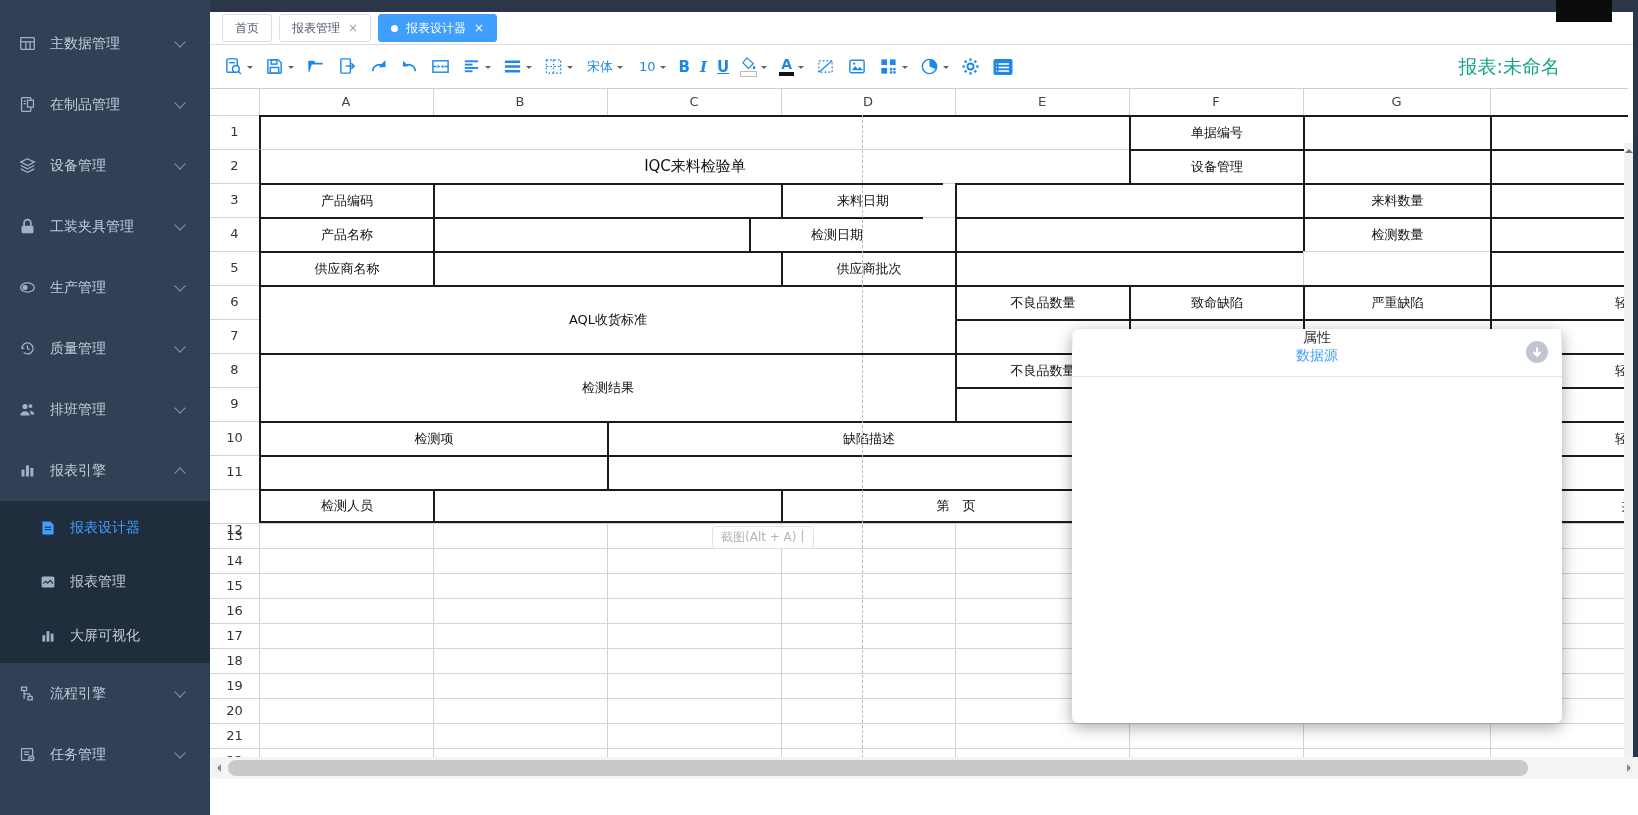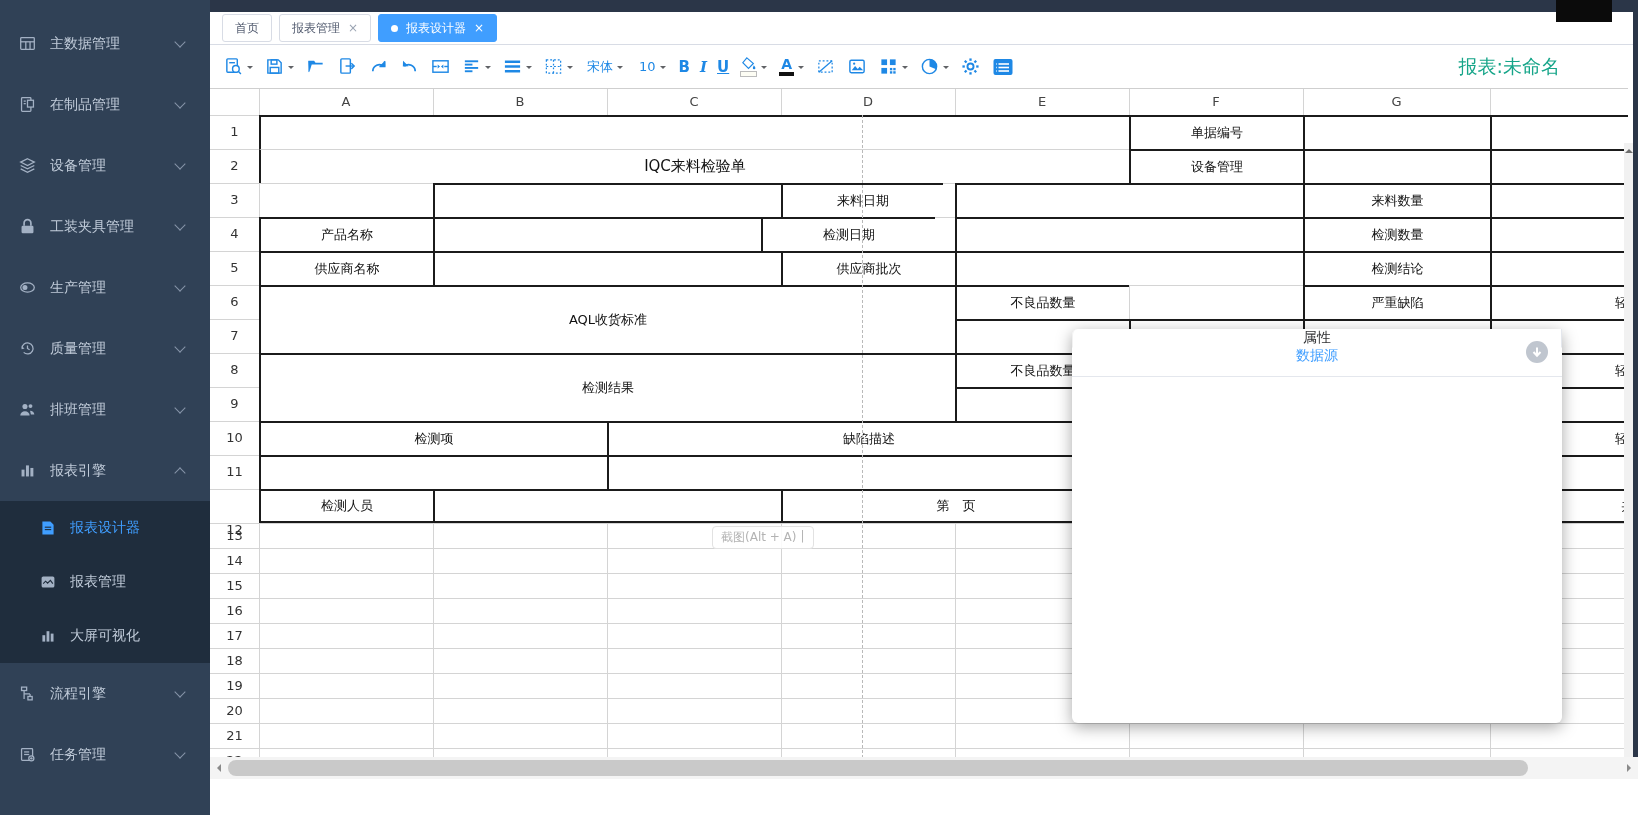--- a/index.html
+++ b/index.html
@@ -570,20 +570,23 @@
       </div>
       <div class="cell" style="left: 919px; top: 60px; width: 174px; height: 34px; border-top: 2px solid rgb(27, 27, 27); border-left: 2px solid rgb(27, 27, 27);">
         <span>设备管理</span>
       </div>
       <div class="cell" style="left: 1093px; top: 60px; width: 187px; height: 34px; border-top: 2px solid rgb(27, 27, 27); border-left: 2px solid rgb(27, 27, 27);">
         <span></span>
       </div>
       <div class="cell" style="left: 1280px; top: 60px; width: 300px; height: 34px; border-top: 2px solid rgb(27, 27, 27); border-left: 2px solid rgb(27, 27, 27);">
         <span></span>
       </div>
+      <div class="cell" style="left: 49px; top: 94px; width: 174px; height: 34px; border-top: 2px solid rgb(27, 27, 27); border-left: 2px solid rgb(27, 27, 27);">
+        <span>产品编码</span>
+      </div>
       <div class="cell" style="left: 223px; top: 94px; width: 348px; height: 34px; border-top: 2px solid rgb(27, 27, 27); border-left: 2px solid rgb(27, 27, 27);">
         <span></span>
       </div>
       <div class="cell" style="left: 571px; top: 94px; width: 162px; height: 34px; border-top: 2px solid rgb(27, 27, 27); border-left: 2px solid rgb(27, 27, 27);">
         <span>来料日期</span>
       </div>
       <div class="cell" style="left: 745px; top: 94px; width: 348px; height: 34px; border-top: 2px solid rgb(27, 27, 27); border-left: 2px solid rgb(27, 27, 27);">
         <span></span>
       </div>
       <div class="cell" style="left: 1093px; top: 94px; width: 187px; height: 34px; border-top: 2px solid rgb(27, 27, 27); border-left: 2px solid rgb(27, 27, 27);">
@@ -591,21 +594,21 @@
       </div>
       <div class="cell" style="left: 1280px; top: 94px; width: 300px; height: 34px; border-top: 2px solid rgb(27, 27, 27); border-left: 2px solid rgb(27, 27, 27);">
         <span></span>
       </div>
       <div class="cell" style="left: 49px; top: 128px; width: 174px; height: 34px; border-top: 2px solid rgb(27, 27, 27); border-left: 2px solid rgb(27, 27, 27);">
         <span>产品名称</span>
       </div>
       <div class="cell" style="left: 223px; top: 128px; width: 348px; height: 34px; border-top: 2px solid rgb(27, 27, 27); border-left: 2px solid rgb(27, 27, 27);">
         <span></span>
       </div>
-      <div class="cell" style="left: 551px; top: 128px; width: 174px; height: 34px; border-top: 2px solid rgb(27, 27, 27); border-left: 2px solid rgb(27, 27, 27); font-family: Liberation Serif, serif;">
+      <div class="cell" style="left: 539px; top: 128px; width: 174px; height: 34px; border-top: 2px solid rgb(27, 27, 27); border-left: 2px solid rgb(27, 27, 27); font-family: Liberation Serif, serif;">
         <span>检测日期</span>
       </div>
       <div class="cell" style="left: 745px; top: 128px; width: 348px; height: 34px; border-top: 2px solid rgb(27, 27, 27); border-left: 2px solid rgb(27, 27, 27);">
         <span></span>
       </div>
       <div class="cell" style="left: 1093px; top: 128px; width: 187px; height: 34px; border-top: 2px solid rgb(27, 27, 27); border-left: 2px solid rgb(27, 27, 27);">
         <span>检测数量</span>
       </div>
       <div class="cell" style="left: 1280px; top: 128px; width: 300px; height: 34px; border-top: 2px solid rgb(27, 27, 27); border-left: 2px solid rgb(27, 27, 27);">
         <span></span>
@@ -615,31 +618,31 @@
       </div>
       <div class="cell" style="left: 223px; top: 162px; width: 348px; height: 34px; border-top: 2px solid rgb(27, 27, 27); border-left: 2px solid rgb(27, 27, 27);">
         <span></span>
       </div>
       <div class="cell" style="left: 571px; top: 162px; width: 174px; height: 34px; border-top: 2px solid rgb(27, 27, 27); border-left: 2px solid rgb(27, 27, 27);">
         <span>供应商批次</span>
       </div>
       <div class="cell" style="left: 745px; top: 162px; width: 348px; height: 34px; border-top: 2px solid rgb(27, 27, 27); border-left: 2px solid rgb(27, 27, 27);">
         <span></span>
       </div>
-      <div class="cell" style="left: 1093px; top: 162px; width: 187px; height: 34px; border-top: 2px solid rgb(27, 27, 27); border-left: 2px solid rgb(27, 27, 27);">
-        <span>检测结论</span>
-      </div>
       <div class="cell" style="left: 1280px; top: 162px; width: 300px; height: 34px; border-top: 2px solid rgb(27, 27, 27); border-left: 2px solid rgb(27, 27, 27);">
         <span></span>
       </div>
       <div class="cell" style="left: 49px; top: 196px; width: 696px; height: 68px; border-top: 2px solid rgb(27, 27, 27); border-left: 2px solid rgb(27, 27, 27);">
         <span>AQL收货标准</span>
       </div>
       <div class="cell" style="left: 745px; top: 196px; width: 174px; height: 34px; border-top: 2px solid rgb(27, 27, 27); border-left: 2px solid rgb(27, 27, 27);">
         <span>不良品数量</span>
+      </div>
+      <div class="cell" style="left: 919px; top: 196px; width: 174px; height: 34px; border-top: 2px solid rgb(27, 27, 27); border-left: 2px solid rgb(27, 27, 27);">
+        <span>致命缺陷</span>
       </div>
       <div class="cell" style="left: 1093px; top: 196px; width: 187px; height: 34px; border-top: 2px solid rgb(27, 27, 27); border-left: 2px solid rgb(27, 27, 27);">
         <span>严重缺陷</span>
       </div>
       <div class="cell" style="left: 1280px; top: 196px; width: 300px; height: 34px; border-top: 2px solid rgb(27, 27, 27); border-left: 2px solid rgb(27, 27, 27);">
         <span>轻微缺陷</span>
       </div>
       <div class="cell" style="left: 745px; top: 230px; width: 174px; height: 34px; border-top: 2px solid rgb(27, 27, 27); border-left: 2px solid rgb(27, 27, 27);">
         <span></span>
       </div>

